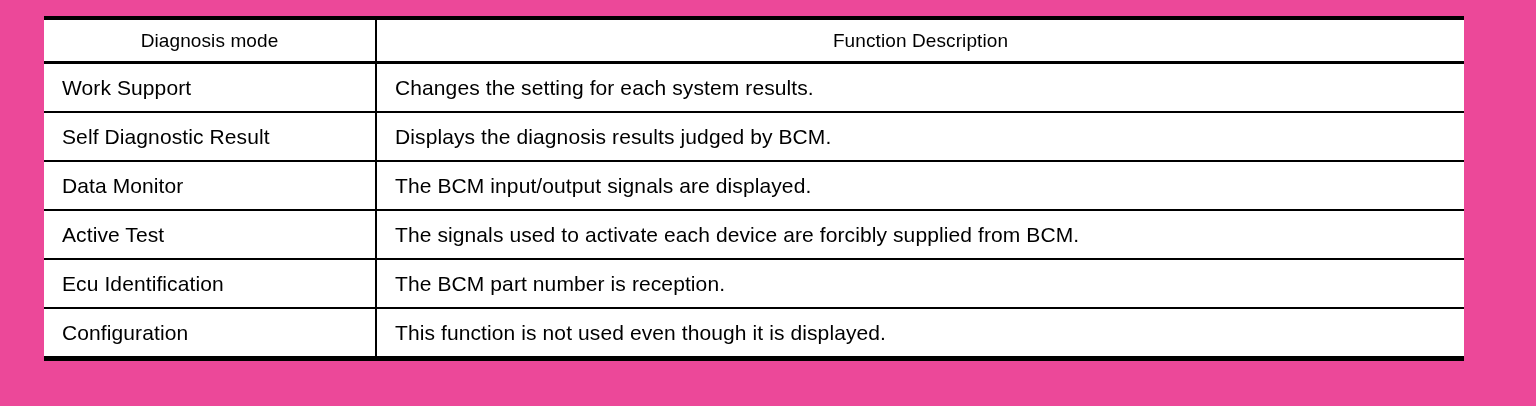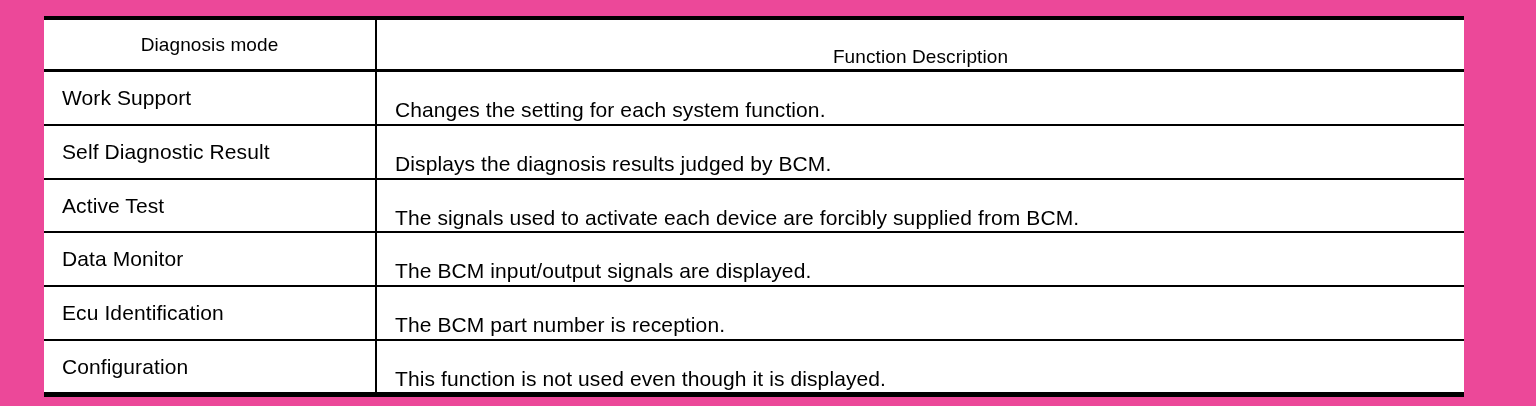--- a/index.html
+++ b/index.html
@@ -73,21 +73,20 @@
     white-space: pre-line;
   }
 
   .cell-mode .cell-inner {
     padding: 0 10px 0 18px;
     text-align: left;
   }
   .cell-desc .cell-inner {
     padding: 0 8px 0 18px;
     text-align: left;
-    margin-top: 24px;
   }
 
   
   .header-row .cell-mode .cell-inner,
   .header-row .cell-desc .cell-inner {
     text-align: center;
     padding-left: 0;
     padding-right: 0;
     font-size: 19px;
   }
@@ -111,49 +110,49 @@
         <td class="cell-desc">
           <span class="cell-inner">Function Description</span>
         </td>
       </tr>
 
       <tr class="data-row">
         <td class="cell-mode">
           <span class="cell-inner">Work Support</span>
         </td>
         <td class="cell-desc">
-          <span class="cell-inner">Changes the setting for each system function.</span>
+          <span class="cell-inner">Changes the setting for each system results.</span>
         </td>
       </tr>
 
       <tr class="data-row">
         <td class="cell-mode">
           <span class="cell-inner">Self Diagnostic Result</span>
         </td>
         <td class="cell-desc">
           <span class="cell-inner">Displays the diagnosis results judged by BCM.</span>
         </td>
       </tr>
 
 
       <tr class="data-row">
         <td class="cell-mode">
-          <span class="cell-inner">Active Test</span>
+          <span class="cell-inner">Data Monitor</span>
         </td>
         <td class="cell-desc">
-          <span class="cell-inner">The signals used to activate each device are forcibly supplied from BCM.</span>
+          <span class="cell-inner">The BCM input/output signals are displayed.</span>
         </td>
       </tr>
 
       <tr class="data-row">
         <td class="cell-mode">
-          <span class="cell-inner">Data Monitor</span>
+          <span class="cell-inner">Active Test</span>
         </td>
         <td class="cell-desc">
-          <span class="cell-inner">The BCM input/output signals are displayed.</span>
+          <span class="cell-inner">The signals used to activate each device are forcibly supplied from BCM.</span>
         </td>
       </tr>
 
       <tr class="data-row">
         <td class="cell-mode">
           <span class="cell-inner">Ecu Identification</span>
         </td>
         <td class="cell-desc">
           <span class="cell-inner">The BCM part number is reception.</span>
         </td>

